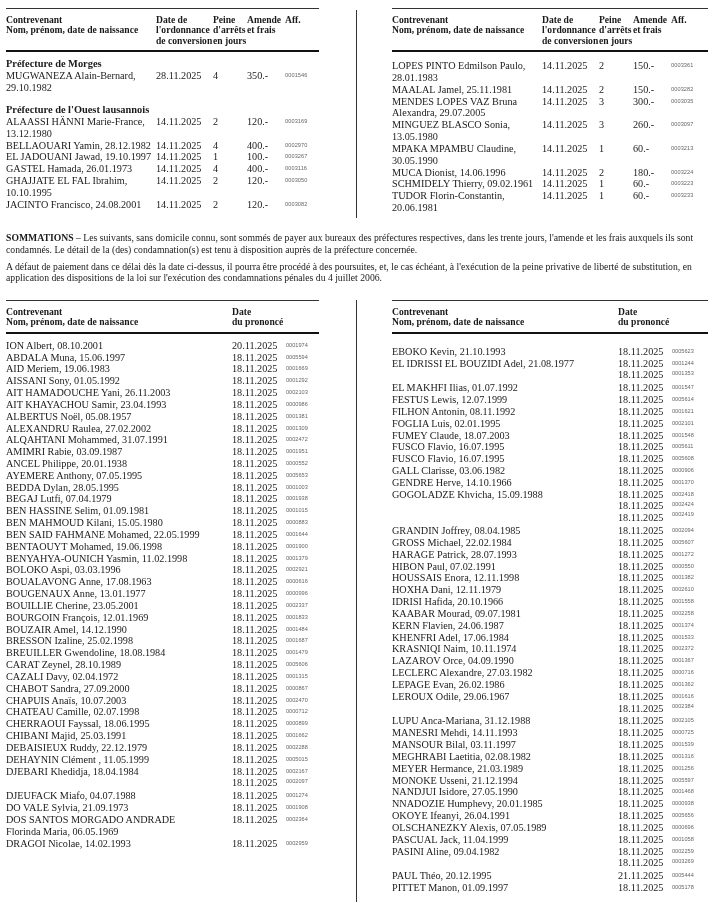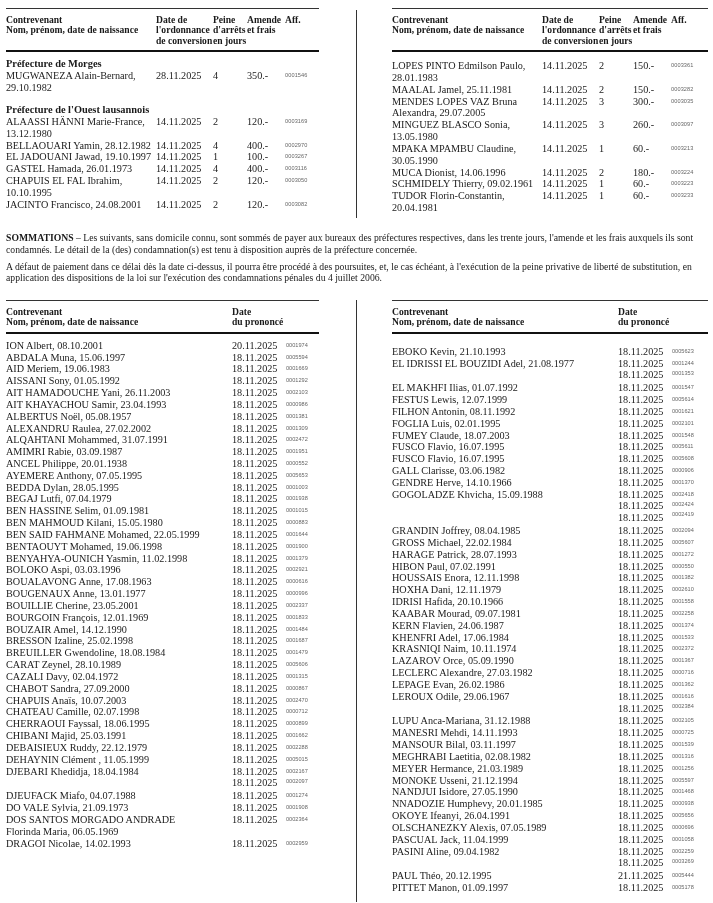--- a/index.html
+++ b/index.html
@@ -125,21 +125,21 @@
             <div>GASTEL Hamada, 26.01.1973</div>
             <div></div>
           </td>
           <td>14.11.2025</td>
           <td>4</td>
           <td>400.-</td>
           <td class="aff" style="padding-top: 2px;">0003116</td>
         </tr>
         <tr>
           <td>
-            <div>CHAPUIS EL FAL Ibrahim,</div>
+            <div>GHAJJATE EL FAL Ibrahim,</div>
             <div>10.10.1995</div>
           </td>
           <td>14.11.2025</td>
           <td>2</td>
           <td>120.-</td>
           <td class="aff" style="padding-top: 2px;">0003050</td>
         </tr>
         <tr>
           <td>
             <div>JACINTO Francisco, 24.08.2001</div>
@@ -265,21 +265,21 @@
             <div></div>
           </td>
           <td>14.11.2025</td>
           <td>1</td>
           <td>60.-</td>
           <td class="aff" style="padding-top: 2px;">0003223</td>
         </tr>
         <tr>
           <td>
             <div>TUDOR Florin-Constantin,</div>
-            <div>20.04.1981</div>
+            <div>20.06.1981</div>
           </td>
           <td>14.11.2025</td>
           <td>1</td>
           <td>60.-</td>
           <td class="aff" style="padding-top: 2px;">0003233</td>
         </tr>
       </tbody>
   </table>
 </div>
 
@@ -1069,21 +1069,21 @@
           </td>
           <td class="dates-cell">
             <div>18.11.2025</div>
           </td>
           <td class="aff-cell">
             <div>0002372</div>
           </td>
         </tr>
         <tr>
           <td>
-            <div>LAZAROV Orce, 05.09.1990</div>
+            <div>LAZAROV Orce, 04.09.1990</div>
           </td>
           <td class="dates-cell">
             <div>18.11.2025</div>
           </td>
           <td class="aff-cell">
             <div>0001367</div>
           </td>
         </tr>
         <tr>
           <td>

